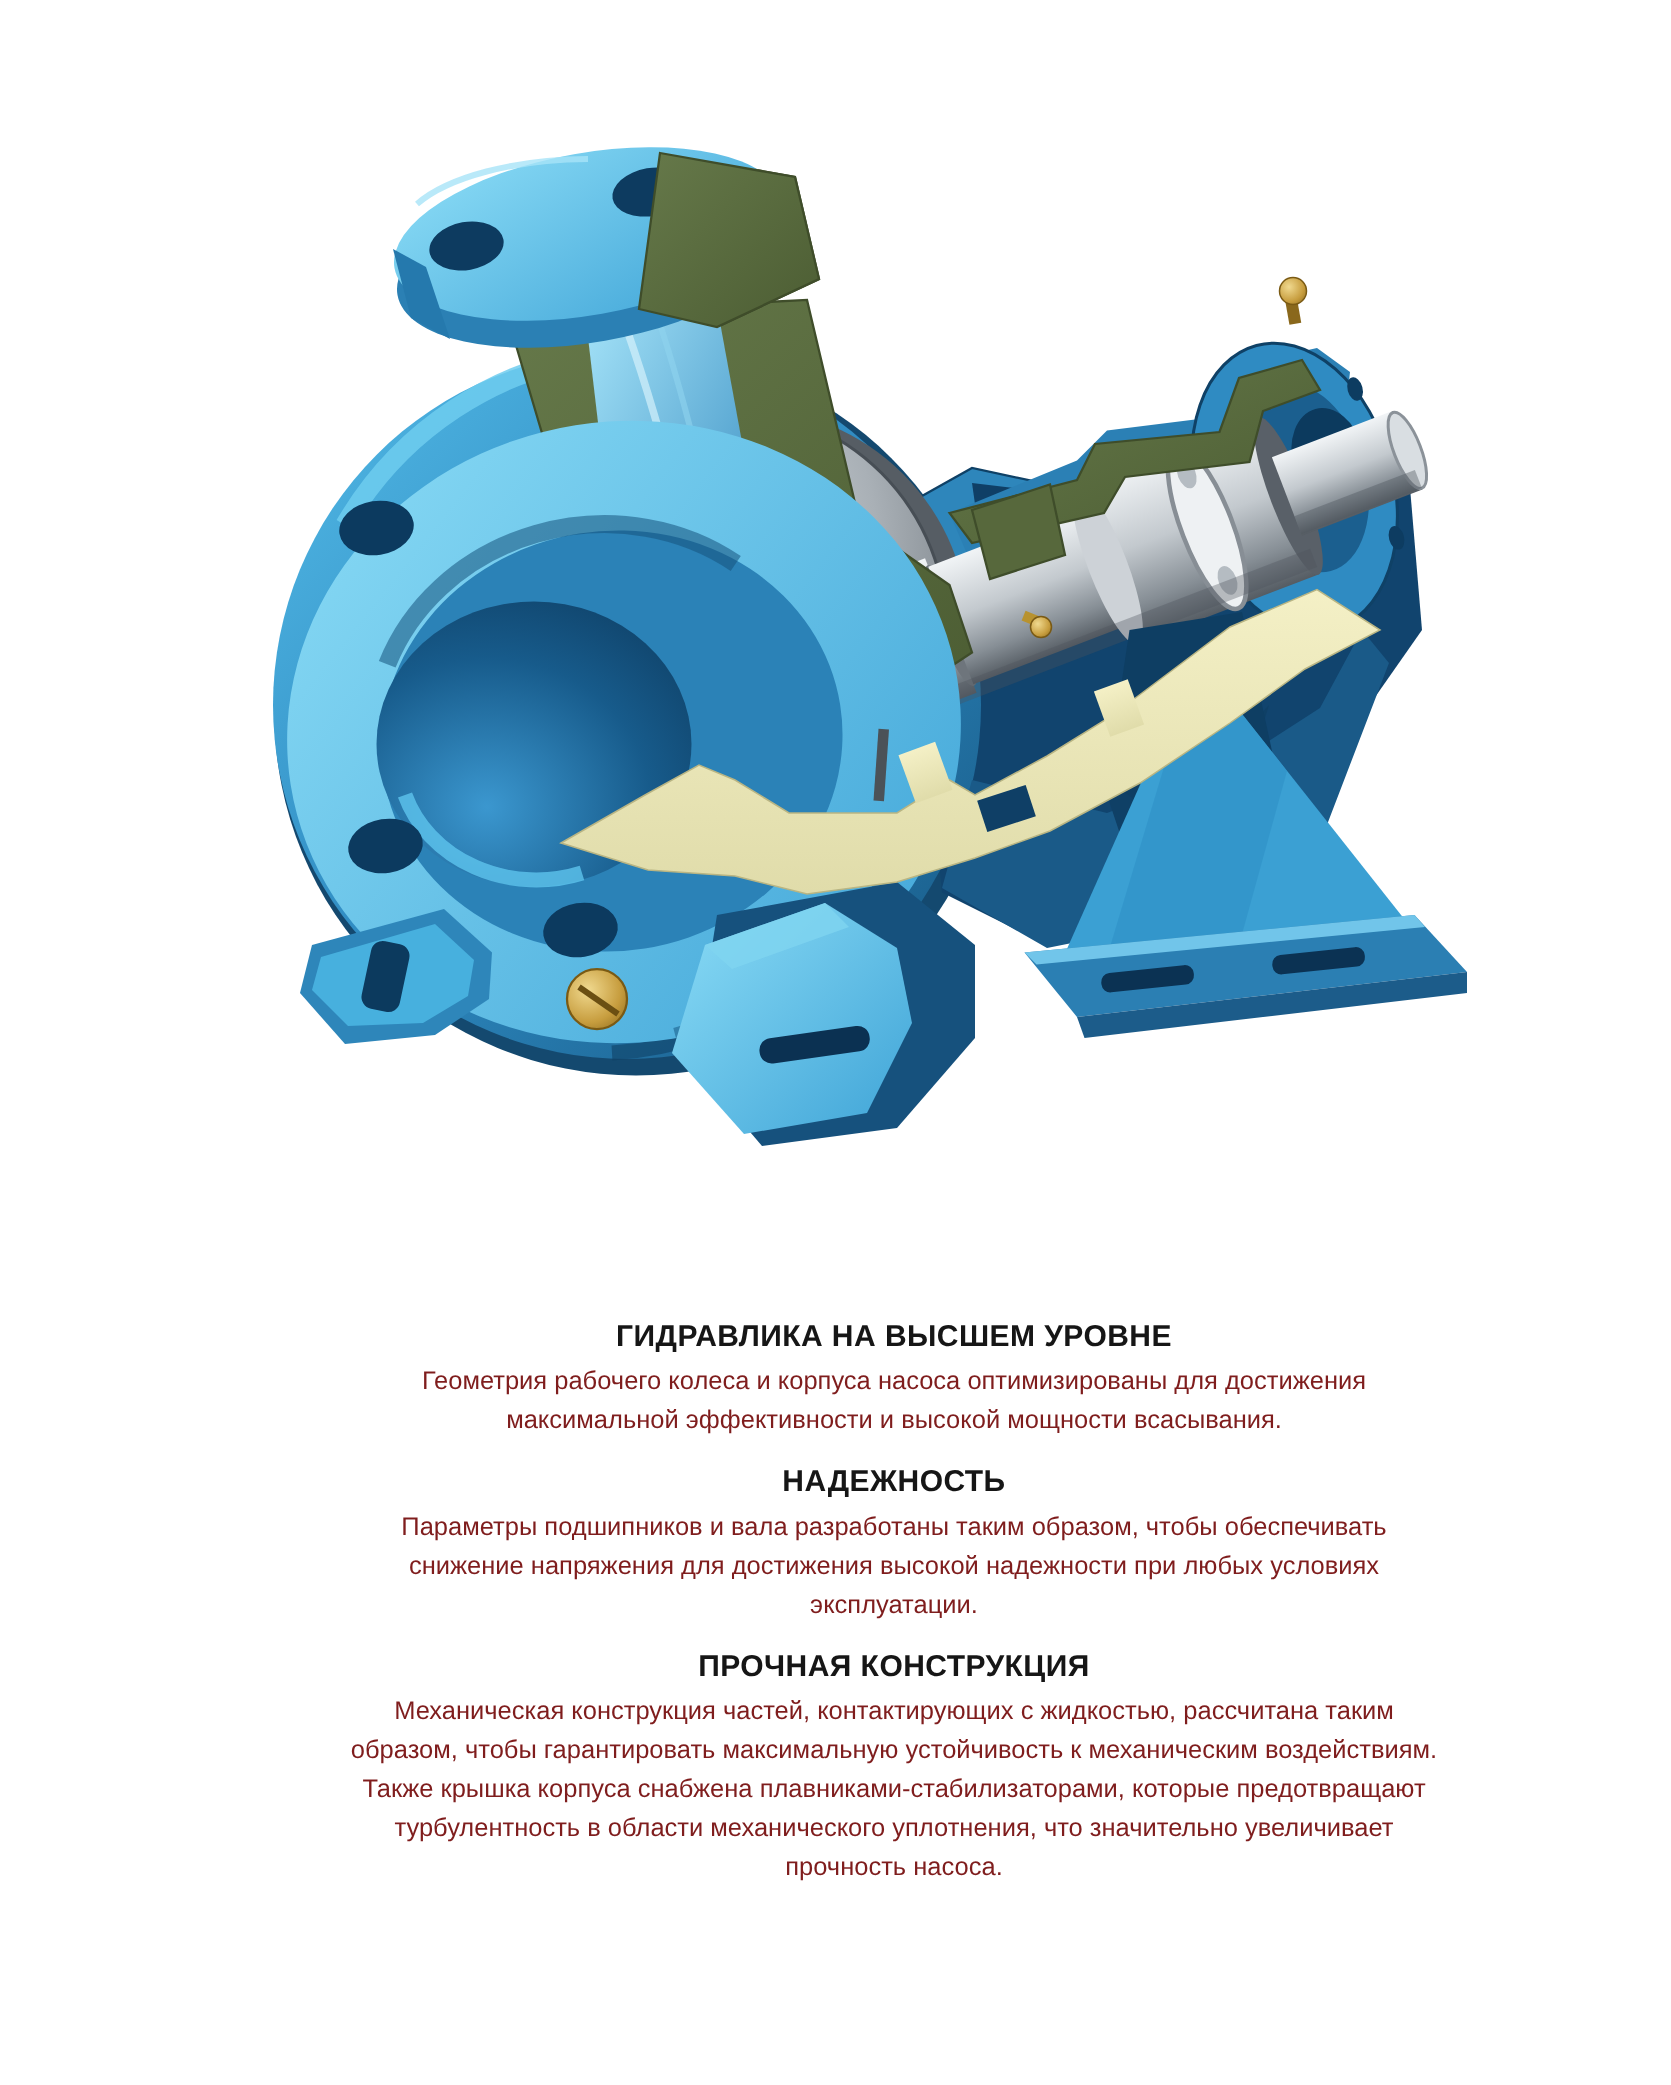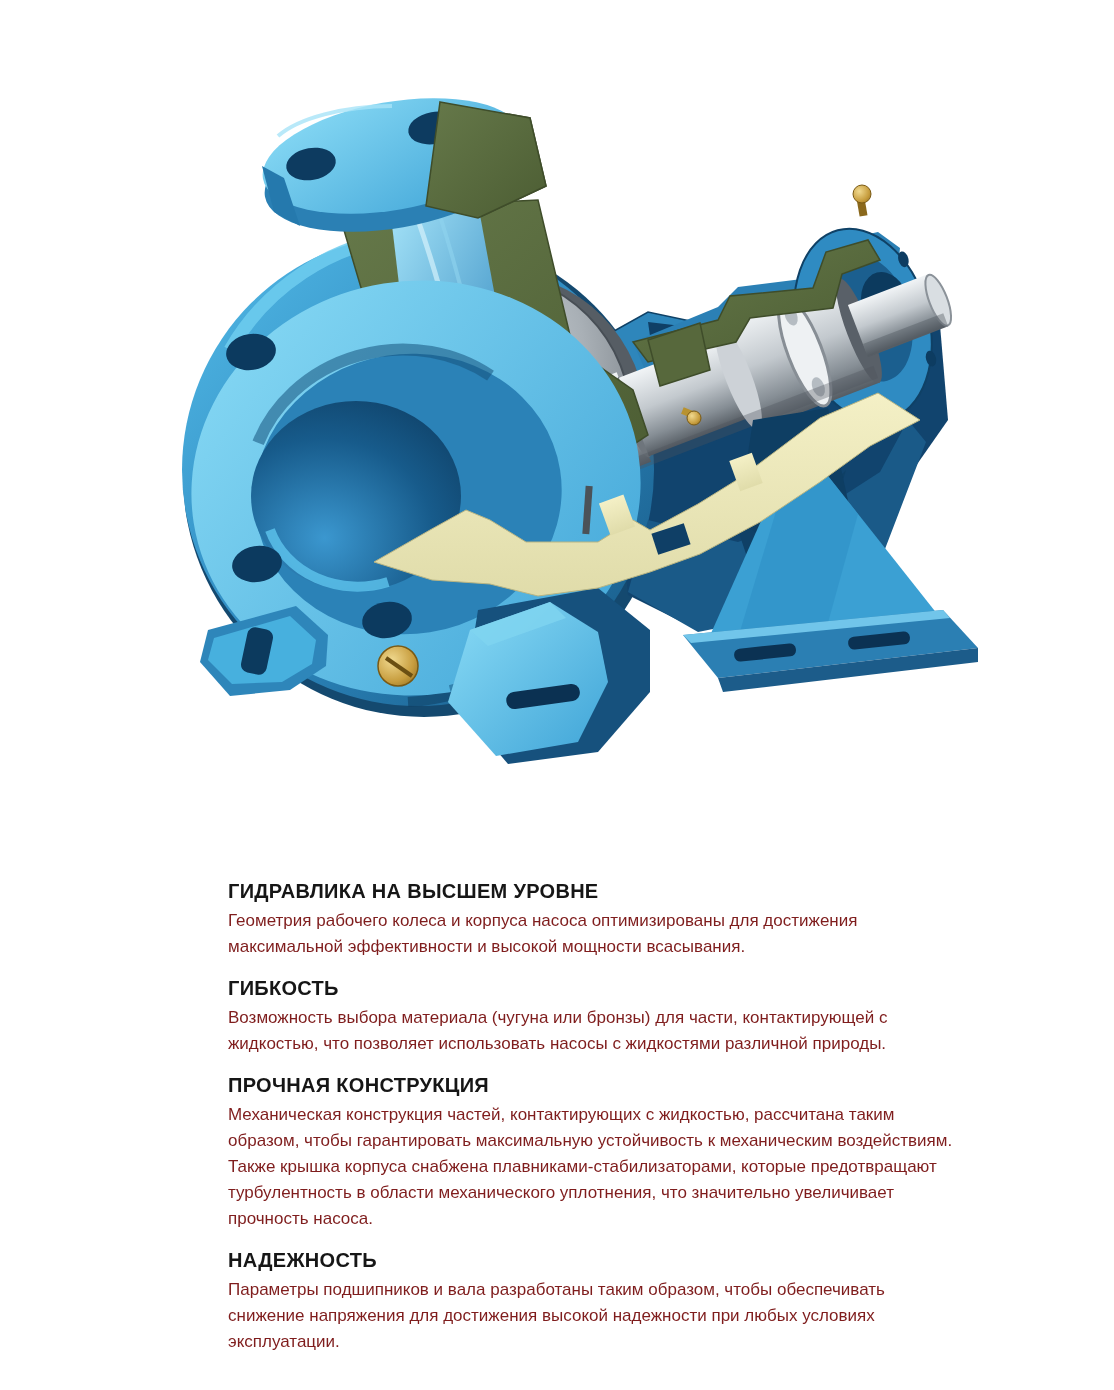--- a/index.html
+++ b/index.html
@@ -7,21 +7,21 @@
     position:relative;width:1114px;height:1390px;background:#ffffff;overflow:hidden;
     font-family:"Liberation Sans","DejaVu Sans",sans-serif;
   }
   .figure{position:absolute;left:178px;top:90px;width:834px;height:714px;}
   .figure svg{display:block;width:100%;height:100%;}
   .content{position:absolute;left:228px;top:880px;width:736px;color:#1d1d1f;}
   .sec h2{
     font-size:20px;line-height:22px;font-weight:bold;color:#161616;
     letter-spacing:.3px;margin:0 0 6px 0;
   }
-  .sec{margin-bottom:17px;}
+  .sec{margin-bottom:17px;text-align:center;}
   .sec p{font-size:17px;line-height:26px;margin:0;color:#7f1d1d;}
 </style>
 </head>
 <body>
 
 <div class="page">
 
   <div class="figure">
     <svg viewBox="0 0 834 714" aria-hidden="true">
       <defs>
@@ -221,26 +221,22 @@
       </g>
     </svg>
   </div>
 
   <div class="content">
     <div class="sec">
       <h2>ГИДРАВЛИКА НА ВЫСШЕМ УРОВНЕ</h2>
       <p>Геометрия рабочего колеса и корпуса насоса оптимизированы для достижения максимальной эффективности и высокой мощности всасывания.</p>
     </div>
     <div class="sec">
-      <h2>ГИБКОСТЬ</h2>
-      <p>Возможность выбора материала (чугуна или бронзы) для части, контактирующей с жидкостью, что позволяет использовать насосы с жидкостями различной природы.</p>
+      <h2>НАДЕЖНОСТЬ</h2>
+      <p>Параметры подшипников и вала разработаны таким образом, чтобы обеспечивать снижение напряжения для достижения высокой надежности при любых условиях эксплуатации.</p>
     </div>
     <div class="sec">
       <h2>ПРОЧНАЯ КОНСТРУКЦИЯ</h2>
       <p>Механическая конструкция частей, контактирующих с  жидкостью, рассчитана таким образом, чтобы  гарантировать максимальную устойчивость к механическим воздействиям. Также крышка корпуса снабжена плавниками-стабилизаторами, которые предотвращают турбулентность в области механического уплотнения, что значительно увеличивает прочность насоса.</p>
     </div>
-    <div class="sec">
-      <h2>НАДЕЖНОСТЬ</h2>
-      <p>Параметры подшипников и вала разработаны таким образом, чтобы обеспечивать снижение напряжения для достижения высокой надежности при любых условиях эксплуатации.</p>
-    </div>
   </div>
 
 </div>
 
 </body></html>

